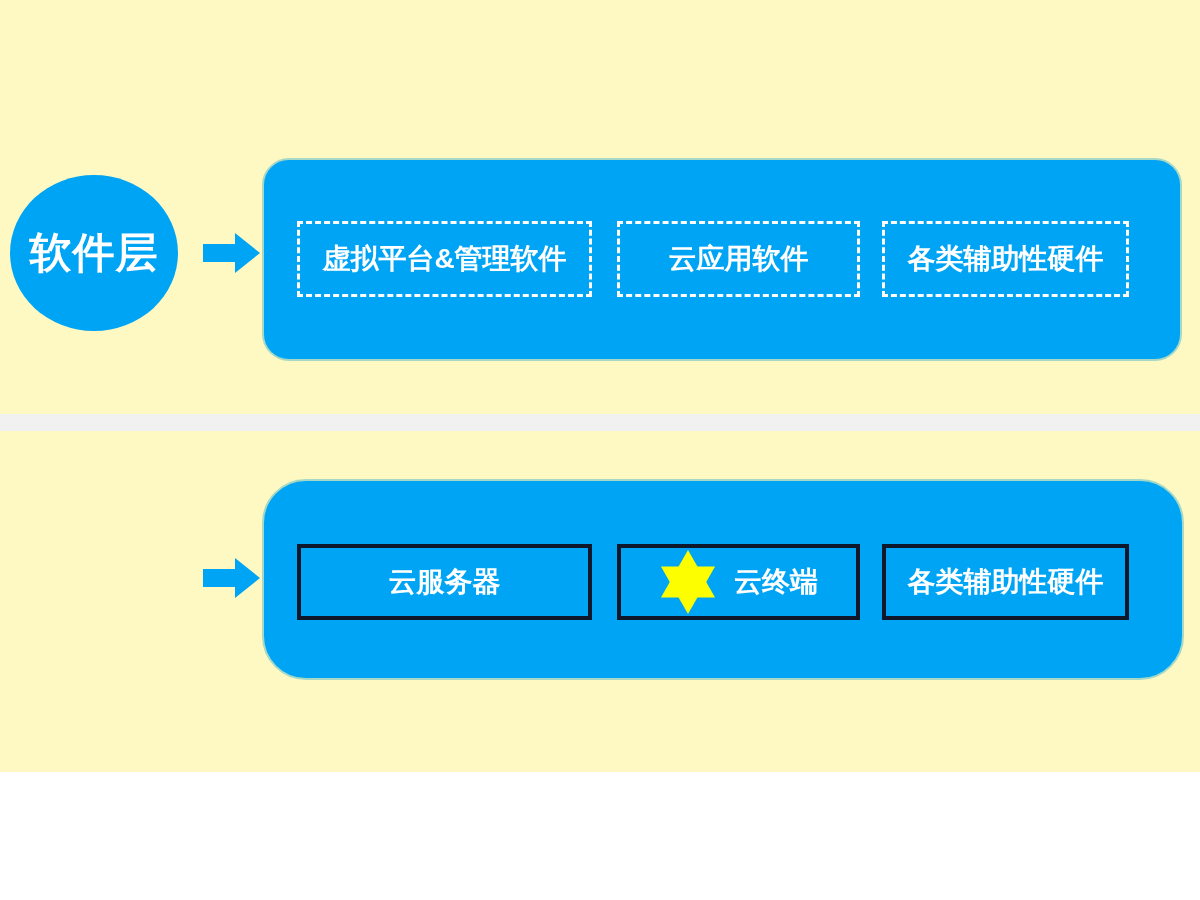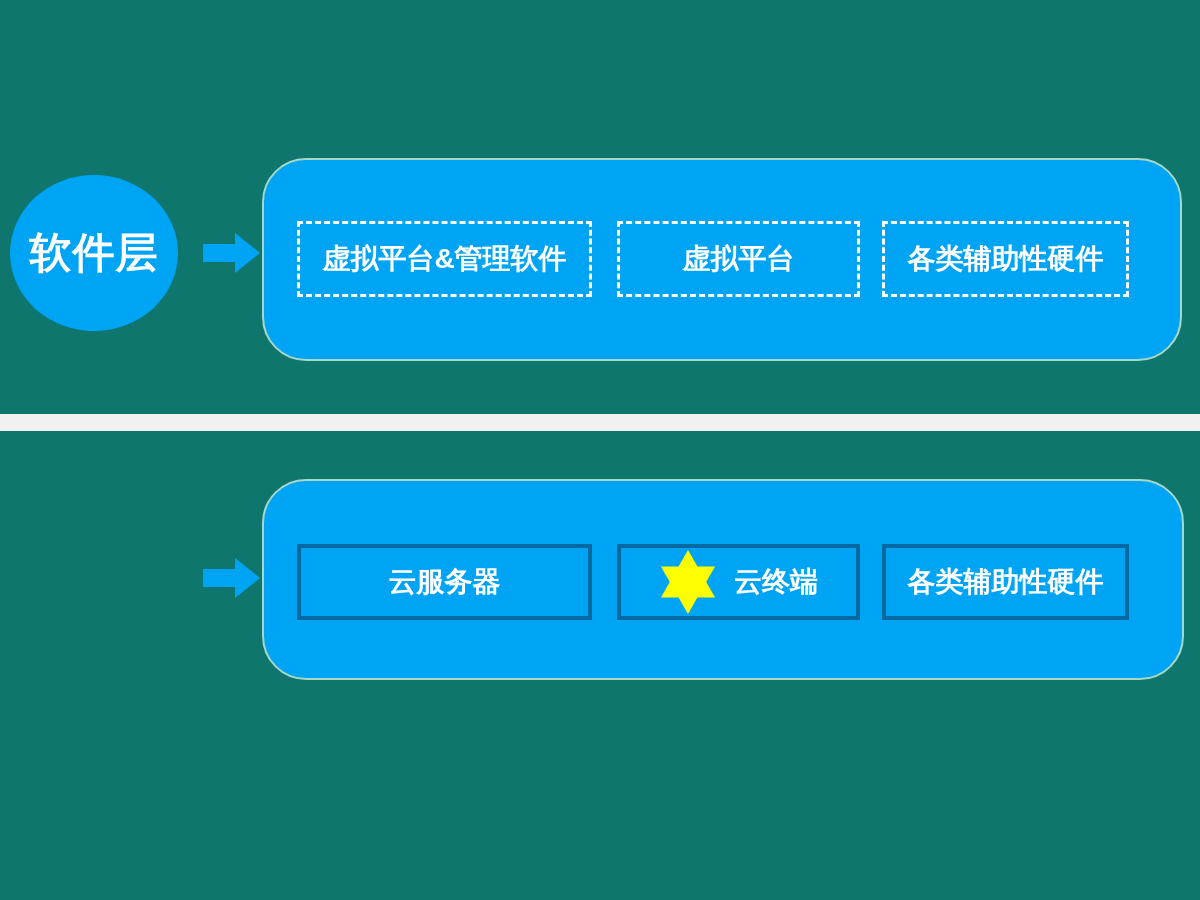--- a/index.html
+++ b/index.html
@@ -10,22 +10,22 @@
     --text-white: #FFFFFF;
   }
   html, body {
     margin: 0;
     padding: 0;
     background: #ffffff;
   }
   .canvas {
     position: relative;
     width: 1200px;
-    height: 900px;
-    background: #0f766e;
+    height: 772px;
+    background: #fef9c3;
     overflow: hidden;
     font-family: "Liberation Sans", "DejaVu Sans", sans-serif;
   }
   .divider {
     position: absolute;
     left: 0;
     top: 414px;
     width: 1200px;
     height: 17px;
     background: var(--divider-gray);
@@ -52,38 +52,38 @@
   .arrow polygon { fill: var(--primary-blue); }
   .arrow-top    { left: 203px; top: 233px; }
   .arrow-bottom { left: 203px; top: 558px; }
   .panel {
     position: absolute;
     background: var(--primary-blue);
     border: 2px solid var(--panel-border);
     border-radius: 44px;
     box-sizing: border-box;
   }
-  .panel-top    { left: 262px; top: 158px; width: 920px; height: 203px; }
+  .panel-top    { left: 262px; top: 158px; width: 920px; height: 203px; border-radius: 27px; }
   .panel-bottom { left: 262px; top: 479px; width: 922px; height: 201px; }
   .box {
     position: absolute;
     top: 61px;
     height: 76px;
     box-sizing: border-box;
     display: flex;
     align-items: center;
     justify-content: center;
     color: var(--text-white);
     font-weight: bold;
     font-size: 28px;
     white-space: nowrap;
   }
   .panel-bottom .box { top: 63px; }
   .box-dashed { border: 3px dashed #ffffff; }
-  .box-solid  { border: 4px solid #0369a1; }
+  .box-solid  { border: 4px solid #0f172a; }
   .box-a { left: 33px;  width: 295px; }
   .box-b { left: 353px; width: 243px; }
   .box-c { left: 618px; width: 247px; }
   .box-with-icon { gap: 17px; }
   .star-icon {
     width: 58px;
     height: 66px;
     flex: 0 0 auto;
   }
   .star-icon polygon { fill: var(--star-yellow); }
@@ -101,21 +101,21 @@
 
   <svg class="arrow arrow-top" viewBox="0 0 57 40">
     <polygon points="0,11 32,11 32,0 57,20 32,40 32,29 0,29"></polygon>
   </svg>
 
   <div class="panel panel-top">
     <div class="box box-dashed box-a">
       <span>虚拟平台&amp;管理软件</span>
     </div>
     <div class="box box-dashed box-b">
-      <span>虚拟平台</span>
+      <span>云应用软件</span>
     </div>
     <div class="box box-dashed box-c">
       <span>各类辅助性硬件</span>
     </div>
   </div>
 
 
   <svg class="arrow arrow-bottom" viewBox="0 0 57 40">
     <polygon points="0,11 32,11 32,0 57,20 32,40 32,29 0,29"></polygon>
   </svg>

